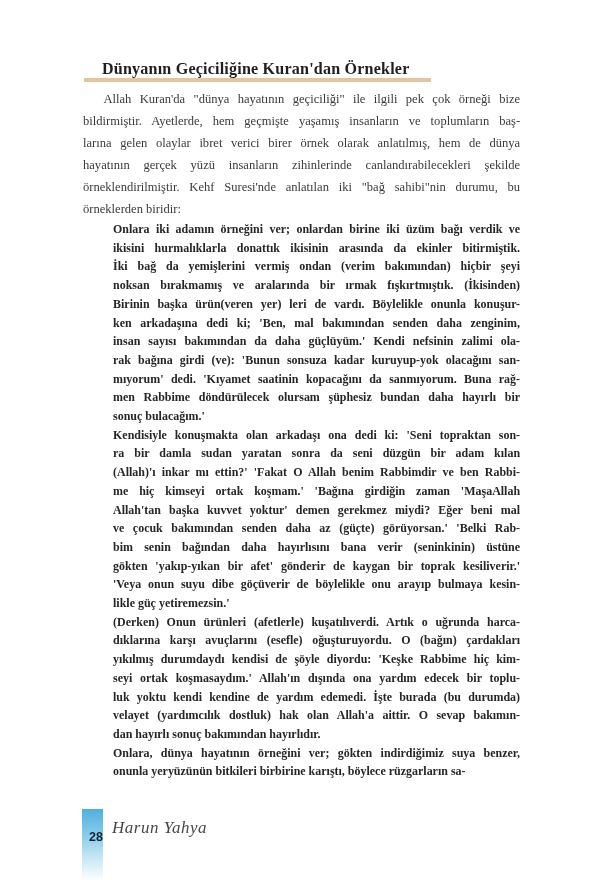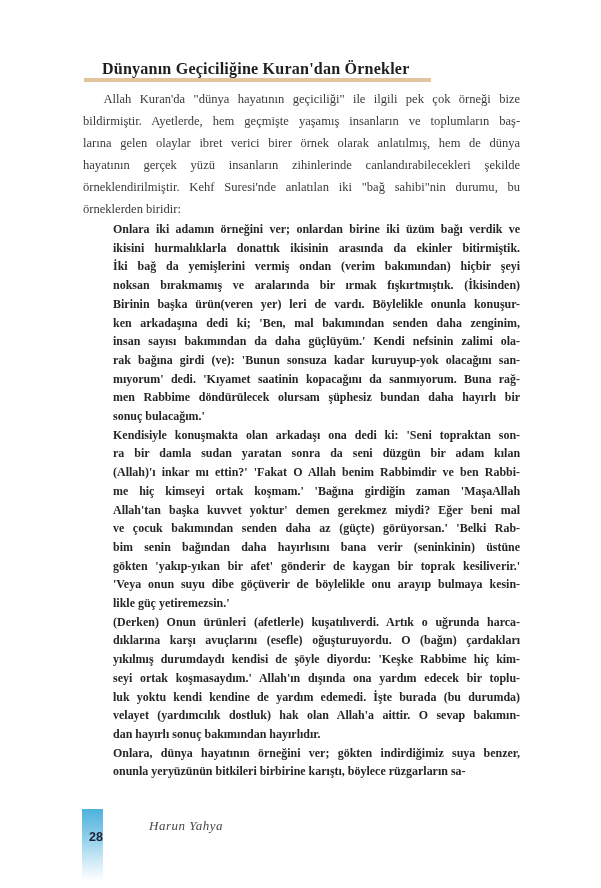--- a/index.html
+++ b/index.html
@@ -84,25 +84,24 @@
     font-family: "Liberation Sans", sans-serif;
     font-weight: bold;
     font-size: 12.5px;
     color: #1b2335;
   }
   .author {
     position: absolute;
     left: 112px;
     top: 818px;
     font-style: italic;
-    font-size: 13px;
+    font-size: 17px;
     letter-spacing: 0.5px;
     color: #474747;
     white-space: nowrap;
-    margin-left: 37px;
   }
 </style>
 </head>
 <body>
 
 <div class="page">
 
   <h1 class="heading">Dünyanın Geçiciliğine Kuran'dan Örnekler</h1>
 
   <div class="heading-rule"></div>

